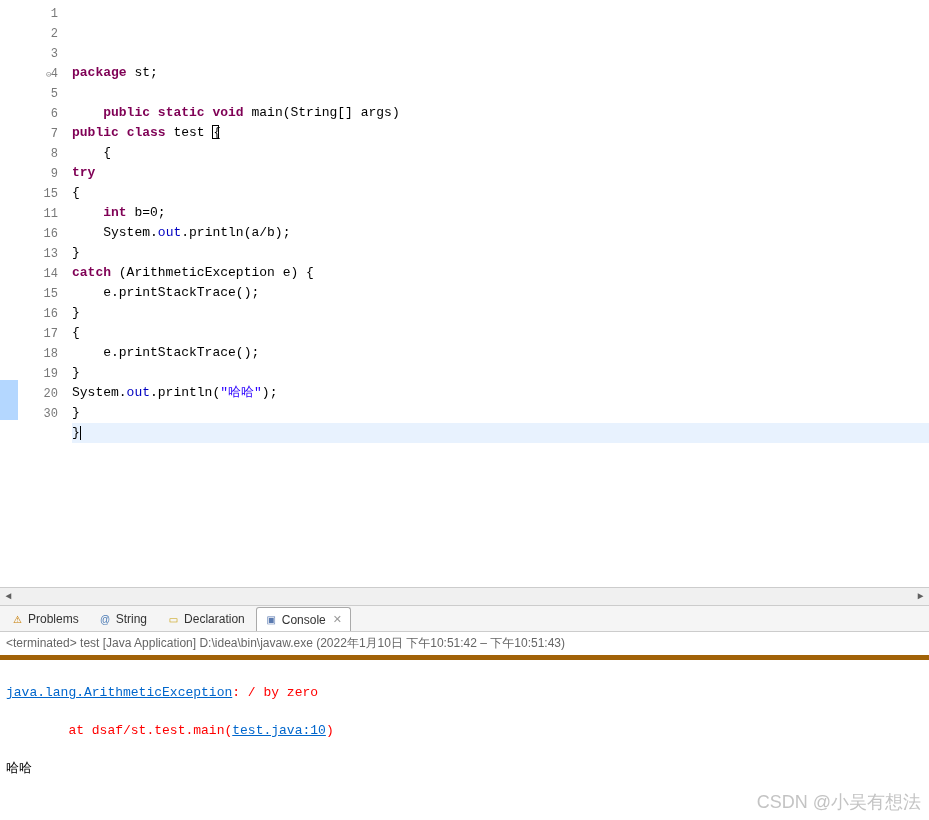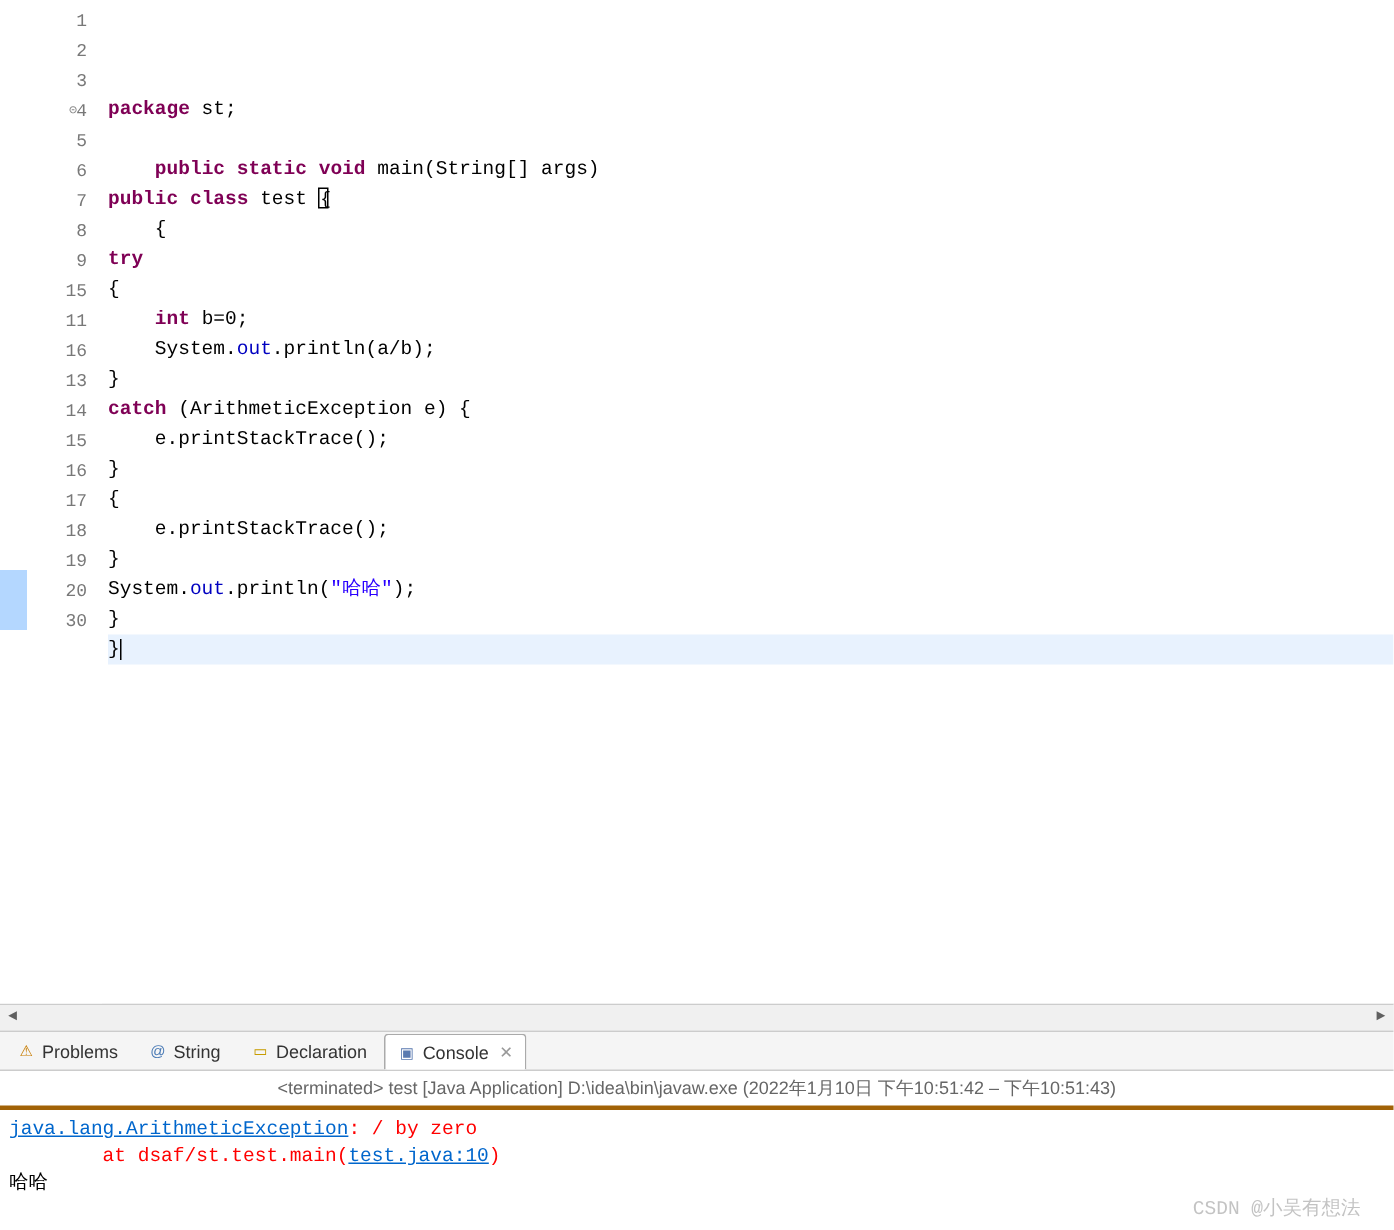--- a/index.html
+++ b/index.html
@@ -155,38 +155,37 @@
     .close-x {
       font-size: 11px;
       color: #999;
       margin-left: 3px;
     }
     .console-header {
       padding: 3px 6px;
       font-family: Arial, sans-serif;
       font-size: 12px;
       color: #666;
-      border-bottom: 3px solid #a16207;
-      text-align: center;
+      border-bottom: 5px solid #a16207;
     }
     .console-body {
       padding: 4px 6px;
       font-family: Consolas, "Courier New", monospace;
       font-size: 13px;
       line-height: 18px;
     }
-    .console-line { white-space: pre; }
+    .console-line { white-space: pre; margin-top: 20px; }
     .link { color: #0066cc; text-decoration: underline; }
     .err { color: #ff0000; }
     .watermark {
       position: absolute;
-      right: 22px;
+      right: 8px;
       bottom: 6px;
-      font-family: Liberation Mono, monospace;
-      font-size: 13px;
+      font-family: Liberation Sans, sans-serif;
+      font-size: 18px;
       color: rgba(170,170,170,0.7);
       pointer-events: none;
     }
     .wrapper { position: relative; height: 100%; display: flex; flex-direction: column; }
   </style>
 </head>
 <body>
 
 <div class="wrapper">
   <div class="editor-area">

